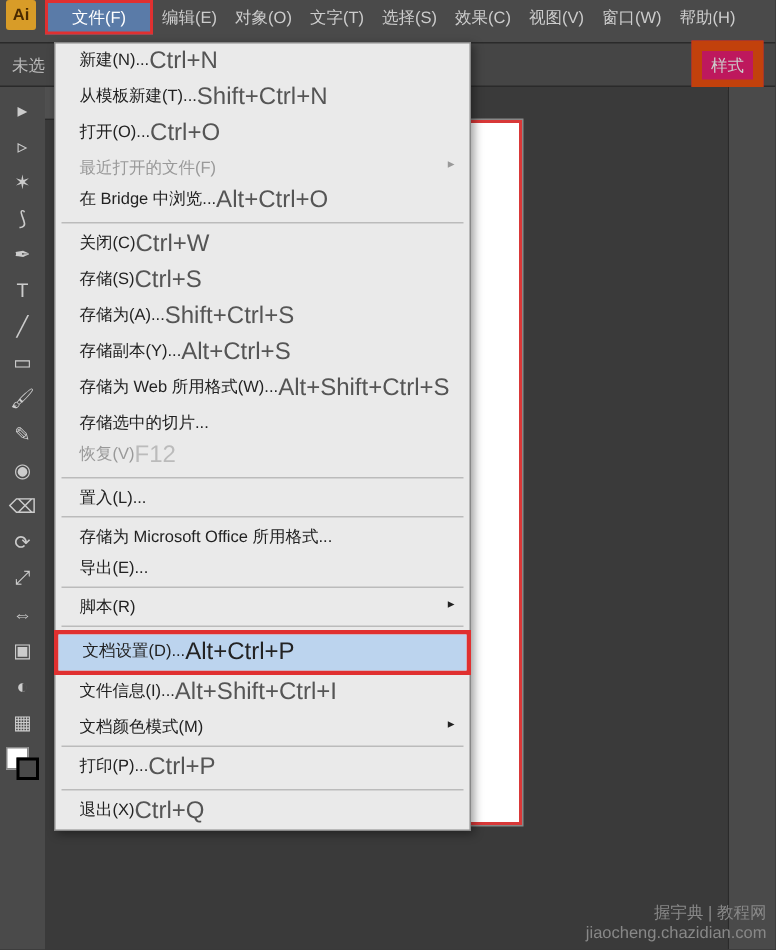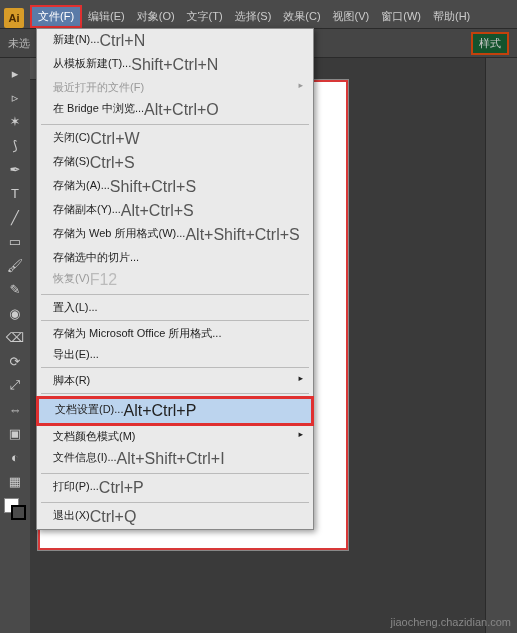--- a/index.html
+++ b/index.html
@@ -1,27 +1,27 @@
 <!DOCTYPE html>
 <html><head>
 <meta charset="utf-8">
 <style>
 *{margin:0;padding:0;box-sizing:border-box;font-family:"Microsoft YaHei",Arial,sans-serif;font-size:11px}
 body{background:#3a3a3a;width:517px;height:633px;overflow:hidden;position:relative}
-.topbar{height:28px;background:#4a4a4a;display:flex;align-items:flex-end;padding-left:4px}
+.topbar{height:28px;background:#4a4a4a;display:flex;align-items:flex-start;padding-left:4px}
 .ai-logo{width:20px;height:20px;background:#d89c28;color:#4a2a00;display:flex;align-items:center;justify-content:center;font-weight:bold;margin-right:6px;border-radius:2px}
 .menubar{display:flex;color:#ccc}
 .menu-item{padding:4px 6px;cursor:pointer}
-.menu-item.active{background:#5a7ba8;color:#fff;border:2px solid #e03030;padding:2px 6px}
+.menu-item.active{background:#5a7ba8;color:#fff;border:2px solid #e03030;padding:2px 16px}
 .optionbar{height:30px;background:#454545;display:flex;align-items:center;padding:0 8px;color:#bbb;gap:6px;border-top:1px solid #2a2a2a;border-bottom:1px solid #2a2a2a}
 .opt-sep{width:1px;height:20px;background:#2a2a2a;margin:0 2px}
 .opt-dd{background:#3a3a3a;border:1px solid #2a2a2a;padding:1px 14px 1px 4px;color:#ccc;position:relative}
 .opt-dd::after{content:"▾";position:absolute;right:2px;top:1px;font-size:9px}
 .opt-link{color:#e0a848;border-bottom:1px dotted #e0a848}
-.style-btn{background:#14532d;border:2px solid #c2410c;padding:2px 6px;color:#ccc;margin-left:auto}
+.style-btn{background:#be185d;border:7px solid #c2410c;padding:2px 6px;color:#ccc;margin-left:auto}
 .workspace{display:flex;height:calc(100% - 58px)}
 .toolbox{width:30px;background:#4a4a4a;display:flex;flex-direction:column;align-items:center;padding-top:4px;gap:2px}
 .tool{width:24px;height:22px;color:#ccc;display:flex;align-items:center;justify-content:center;cursor:pointer;font-size:13px}
 .swatch{margin-top:4px;width:22px;height:22px;position:relative}
 .sw-fill{width:15px;height:15px;background:#fff;border:1px solid #888;position:absolute;top:0;left:0}
 .sw-stroke{width:15px;height:15px;background:#4a4a4a;border:2px solid #000;position:absolute;bottom:0;right:0}
 .doc-area{flex:1;background:#3a3a3a;position:relative;display:flex}
 .tab-bar{position:absolute;top:0;left:0;height:22px;display:flex;border-bottom:1px solid #2a2a2a}
 .doc-tab{background:#505050;color:#ccc;padding:3px 8px;font-size:10px}
 .canvas-wrap{margin-top:22px;margin-left:8px;width:310px;height:470px;background:#fff;border:2px solid #d83838;outline:1px solid #888}
@@ -104,20 +104,24 @@
 
 <div class="dropdown" id="dropdown">
     <div class="dd-row">
       <span>新建(N)...</span>
       <span class="sc">Ctrl+N</span>
     </div>
     <div class="dd-row">
       <span>从模板新建(T)...</span>
       <span class="sc">Shift+Ctrl+N</span>
     </div>
+    <div class="dd-row">
+      <span>打开(O)...</span>
+      <span class="sc">Ctrl+O</span>
+    </div>
     <div class="dd-row disabled arrow">
       <span>最近打开的文件(F)</span>
     </div>
     <div class="dd-row">
       <span>在 Bridge 中浏览...</span>
       <span class="sc">Alt+Ctrl+O</span>
     </div>
     <div class="dd-sep"></div>
     <div class="dd-row">
       <span>关闭(C)</span>
@@ -161,34 +165,35 @@
     <div class="dd-row arrow">
       <span>脚本(R)</span>
     </div>
     <div class="dd-sep"></div>
     <div class="dd-highlight">
       <div class="dd-row hover">
         <span>文档设置(D)...</span>
         <span class="sc">Alt+Ctrl+P</span>
       </div>
     </div>
-    <div class="dd-row arrow">
-      <span>文档颜色模式(M)</span>
-    </div>
     <div class="dd-row">
       <span>文件信息(I)...</span>
       <span class="sc">Alt+Shift+Ctrl+I</span>
+    </div>
+    <div class="dd-row arrow">
+      <span>文档颜色模式(M)</span>
     </div>
     <div class="dd-sep"></div>
     <div class="dd-row">
       <span>打印(P)...</span>
       <span class="sc">Ctrl+P</span>
     </div>
     <div class="dd-sep"></div>
     <div class="dd-row">
       <span>退出(X)</span>
       <span class="sc">Ctrl+Q</span>
     </div>
   </div>
 
 <div class="watermark">
+  <div>握宇典 | 教程网</div>
   <div>jiaocheng.chazidian.com</div>
 </div>
 
 </body></html>

